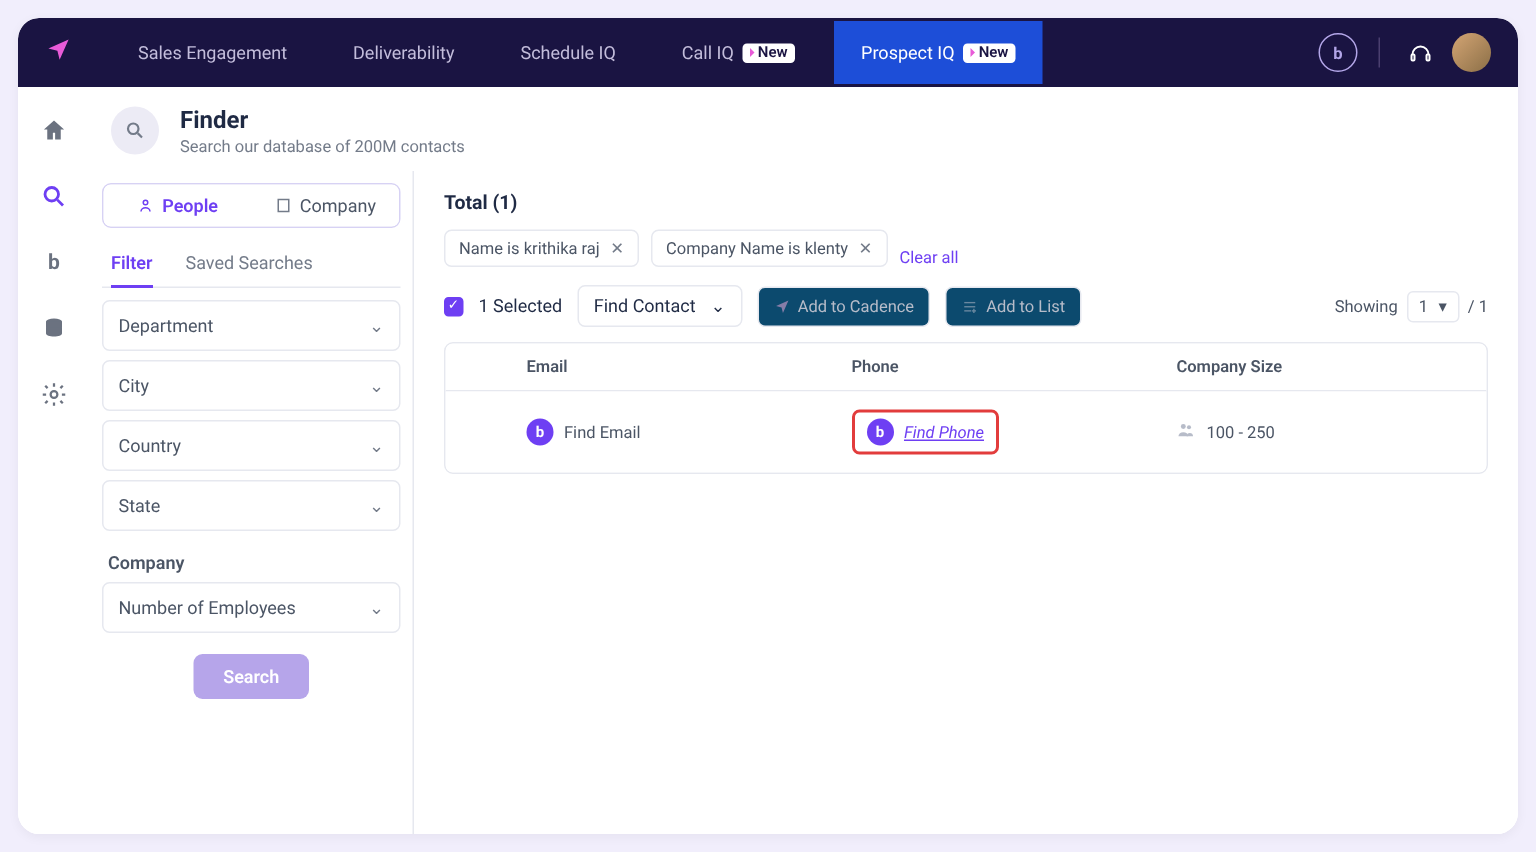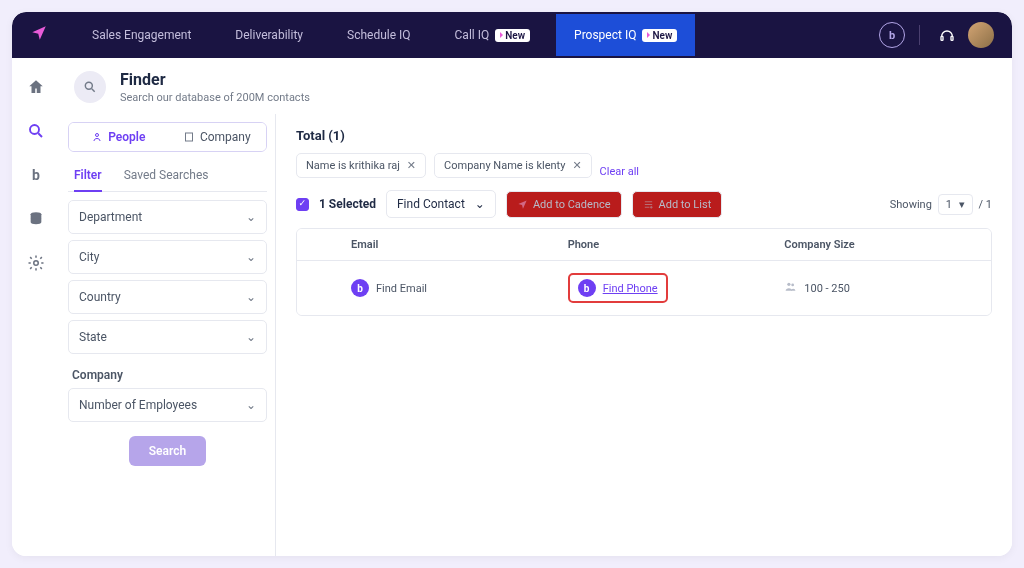--- a/index.html
+++ b/index.html
@@ -61,35 +61,35 @@
 .results { flex:1; padding:14px 20px; overflow:hidden; display:flex; flex-direction:column; }
 .total { font-size:13px; font-weight:700; color:#1f2a44; margin-bottom:10px; }
 .pill-row { display:flex; align-items:flex-end; gap:8px; margin-bottom:12px; flex-wrap:wrap; }
 .pill { border:1px solid #e6e8ef; border-radius:5px; padding:5px 9px; font-size:11px; color:#4b5565; display:flex; align-items:center; gap:7px; }
 .pill .x { color:#737b89; cursor:pointer; font-size:11px; }
 .clear-all { color:#6e3ff3; font-size:11px; cursor:pointer; }
 
 .action-row { display:flex; align-items:center; gap:10px; margin-bottom:10px; }
 .cb.checked { background:#6e3ff3; border-color:#6e3ff3; position:relative; }
 .cb.checked::after { content:"✓"; color:#fff; font-size:9px; position:absolute; top:-1px; left:1.5px; }
-.selected-txt { font-size:12px; font-weight:700; color:#1f2a44; }
+.selected-txt { font-size:12px; font-weight:400; color:#1f2a44; }
 .dd-btn { border:1px solid #e6e8ef; border-radius:5px; padding:6px 10px; font-size:12px; color:#1f2a44; display:flex; align-items:center; gap:10px; cursor:pointer; background:#fff; }
-.ghost-btn { border:1px solid #e6e8ef; border-radius:5px; padding:6px 10px; font-size:11px; color:#b7bcc9; display:flex; align-items:center; gap:5px; cursor:pointer; background:#b91c1c; }
+.ghost-btn { border:1px solid #e6e8ef; border-radius:5px; padding:6px 10px; font-size:11px; color:#b7bcc9; display:flex; align-items:center; gap:5px; cursor:pointer; background:#0c4a6e; }
 .ghost-btn svg { opacity:.55; }
 .action-spacer { flex:1; }
 .showing { font-size:11px; color:#4b5565; display:flex; align-items:center; gap:6px; }
 .page-sel { border:1px solid #e6e8ef; border-radius:4px; padding:3px 7px; display:flex; align-items:center; gap:7px; }
 
 .table { border:1px solid #e6e8ef; border-radius:6px; overflow:hidden; }
 .thead, .trow { display:grid; grid-template-columns:44px 1fr 1fr 1fr; }
 .thead { background:#fff; border-bottom:1px solid #e6e8ef; }
 .th { font-size:11px; font-weight:600; color:#4b5565; padding:9px 10px; }
 .trow { background:#fff; }
 .td { padding:12px 10px; font-size:11px; color:#4b5565; display:flex; align-items:center; gap:7px; }
-.link { color:#6e3ff3; text-decoration:underline; cursor:pointer; }
+.link { color:#6e3ff3; text-decoration:underline; cursor:pointer;font-style:italic; }
 .icon-circle { width:18px; height:18px; border-radius:50%; background:#6e3ff3; color:#fff; font-size:10px; font-weight:700; display:flex; align-items:center; justify-content:center; }
 .highlight-box { border:2px solid #e23c3c; border-radius:5px; padding:4px 8px; display:flex; align-items:center; gap:7px; }
 .muted-ico { color:#b7bcc9; }
 </style>
 </head>
 <body>
 
 <div class="window">
   <div class="topnav">
     <div class="logo">

